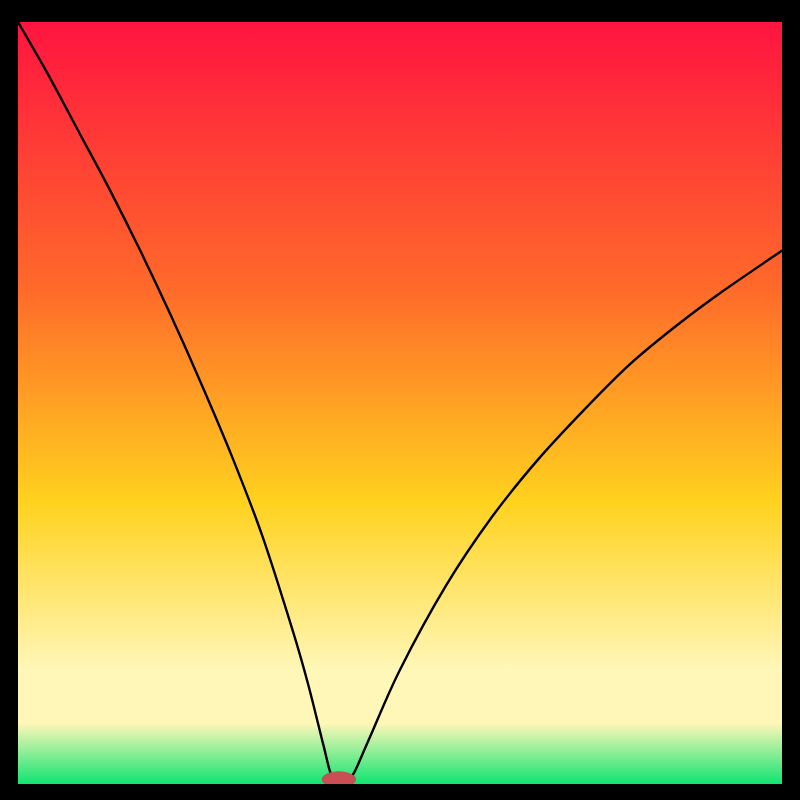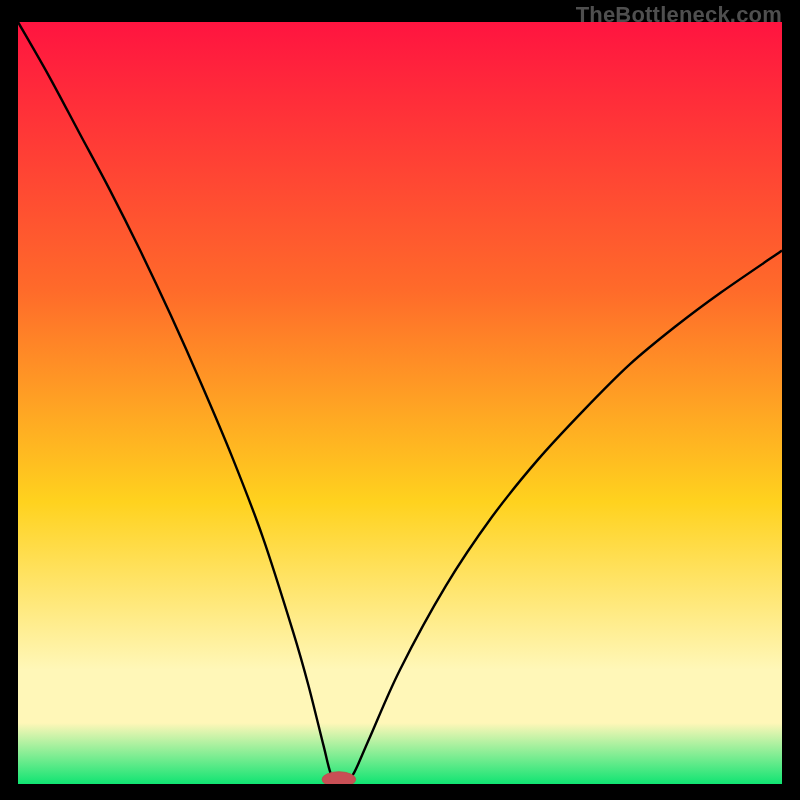--- a/index.html
+++ b/index.html
@@ -33,21 +33,20 @@
     top: 22px;
     width: 764px;
     height: 762px;
   }
   svg { display: block; }
 </style>
 </head>
 <body>
 
 <div class="frame">
-  <div class="watermark">TheBottleneck.com</div>
   <div class="plot">
     <svg id="svg" width="764" height="762" viewBox="0 0 764 762">
       <defs>
         <linearGradient id="bg" x1="0" y1="0" x2="0" y2="1">
           <stop id="g0" offset="0%" stop-color="#ff1440"></stop>
           <stop id="g1" offset="35%" stop-color="#ff6a2a"></stop>
           <stop id="g2" offset="63%" stop-color="#ffd21e"></stop>
           <stop id="g3" offset="85%" stop-color="#fff7b8"></stop>
           <stop id="g4" offset="92%" stop-color="#fff7b8"></stop>
           <stop id="g5" offset="100%" stop-color="#10e472"></stop>

